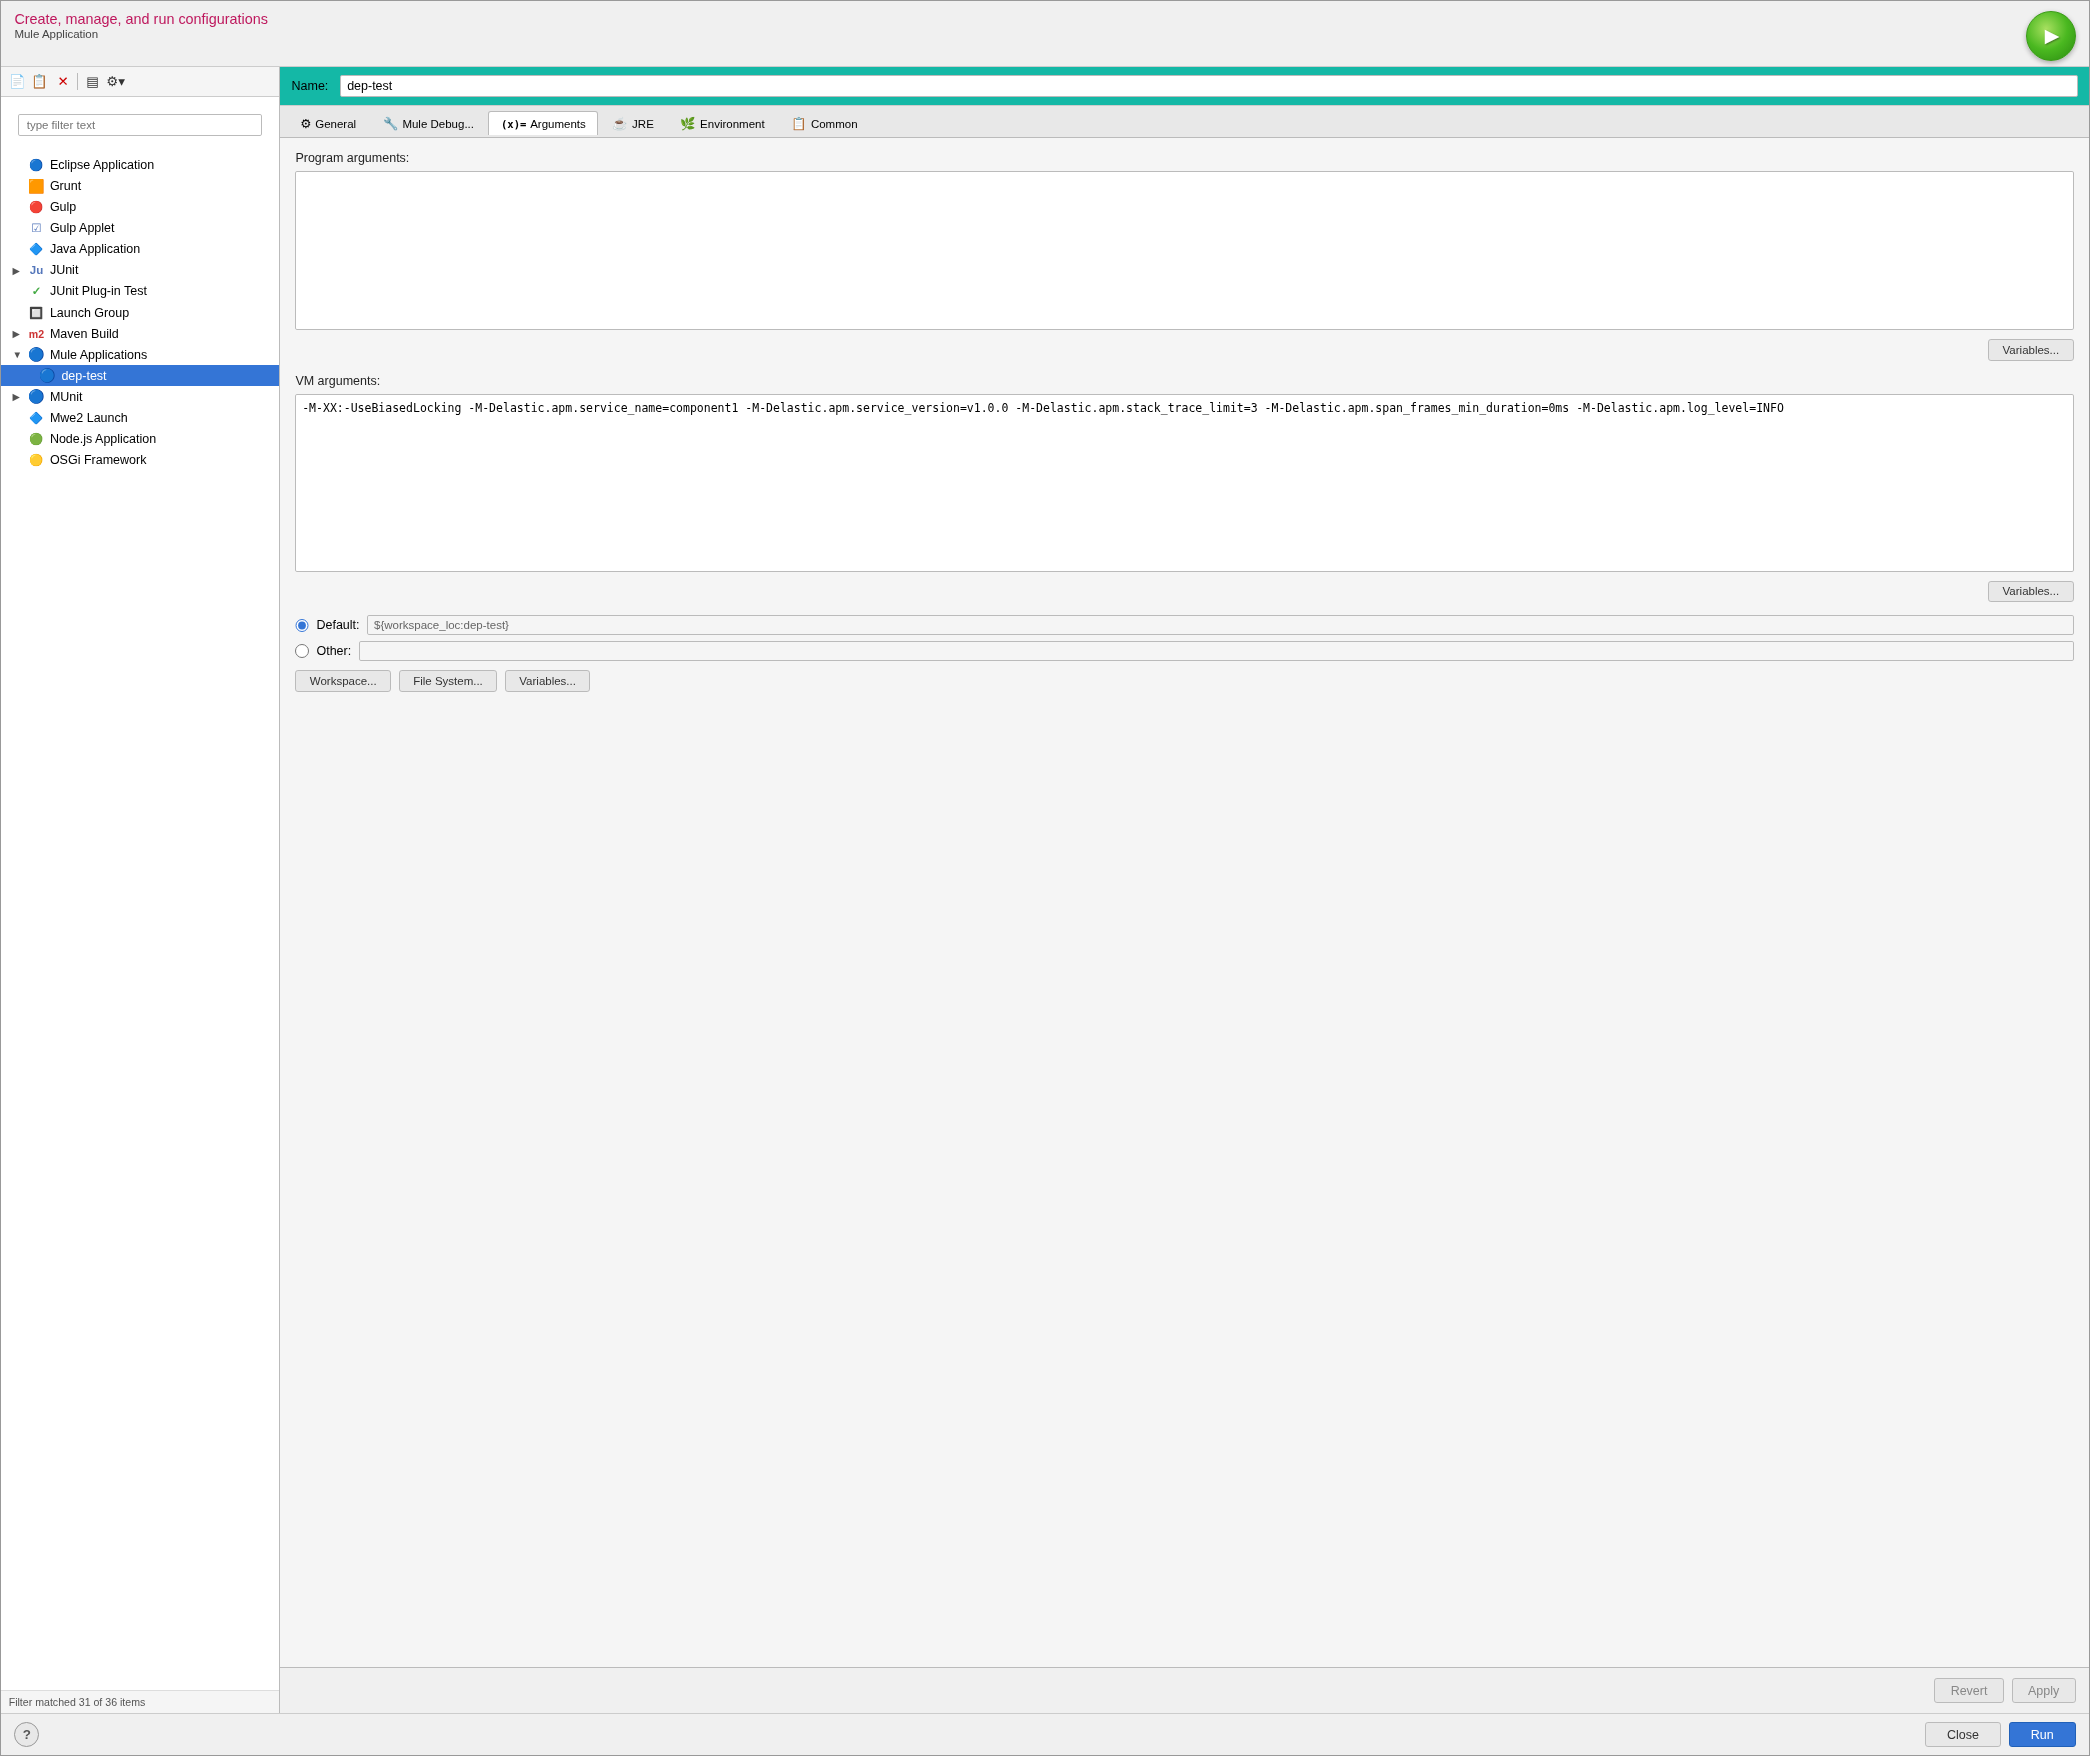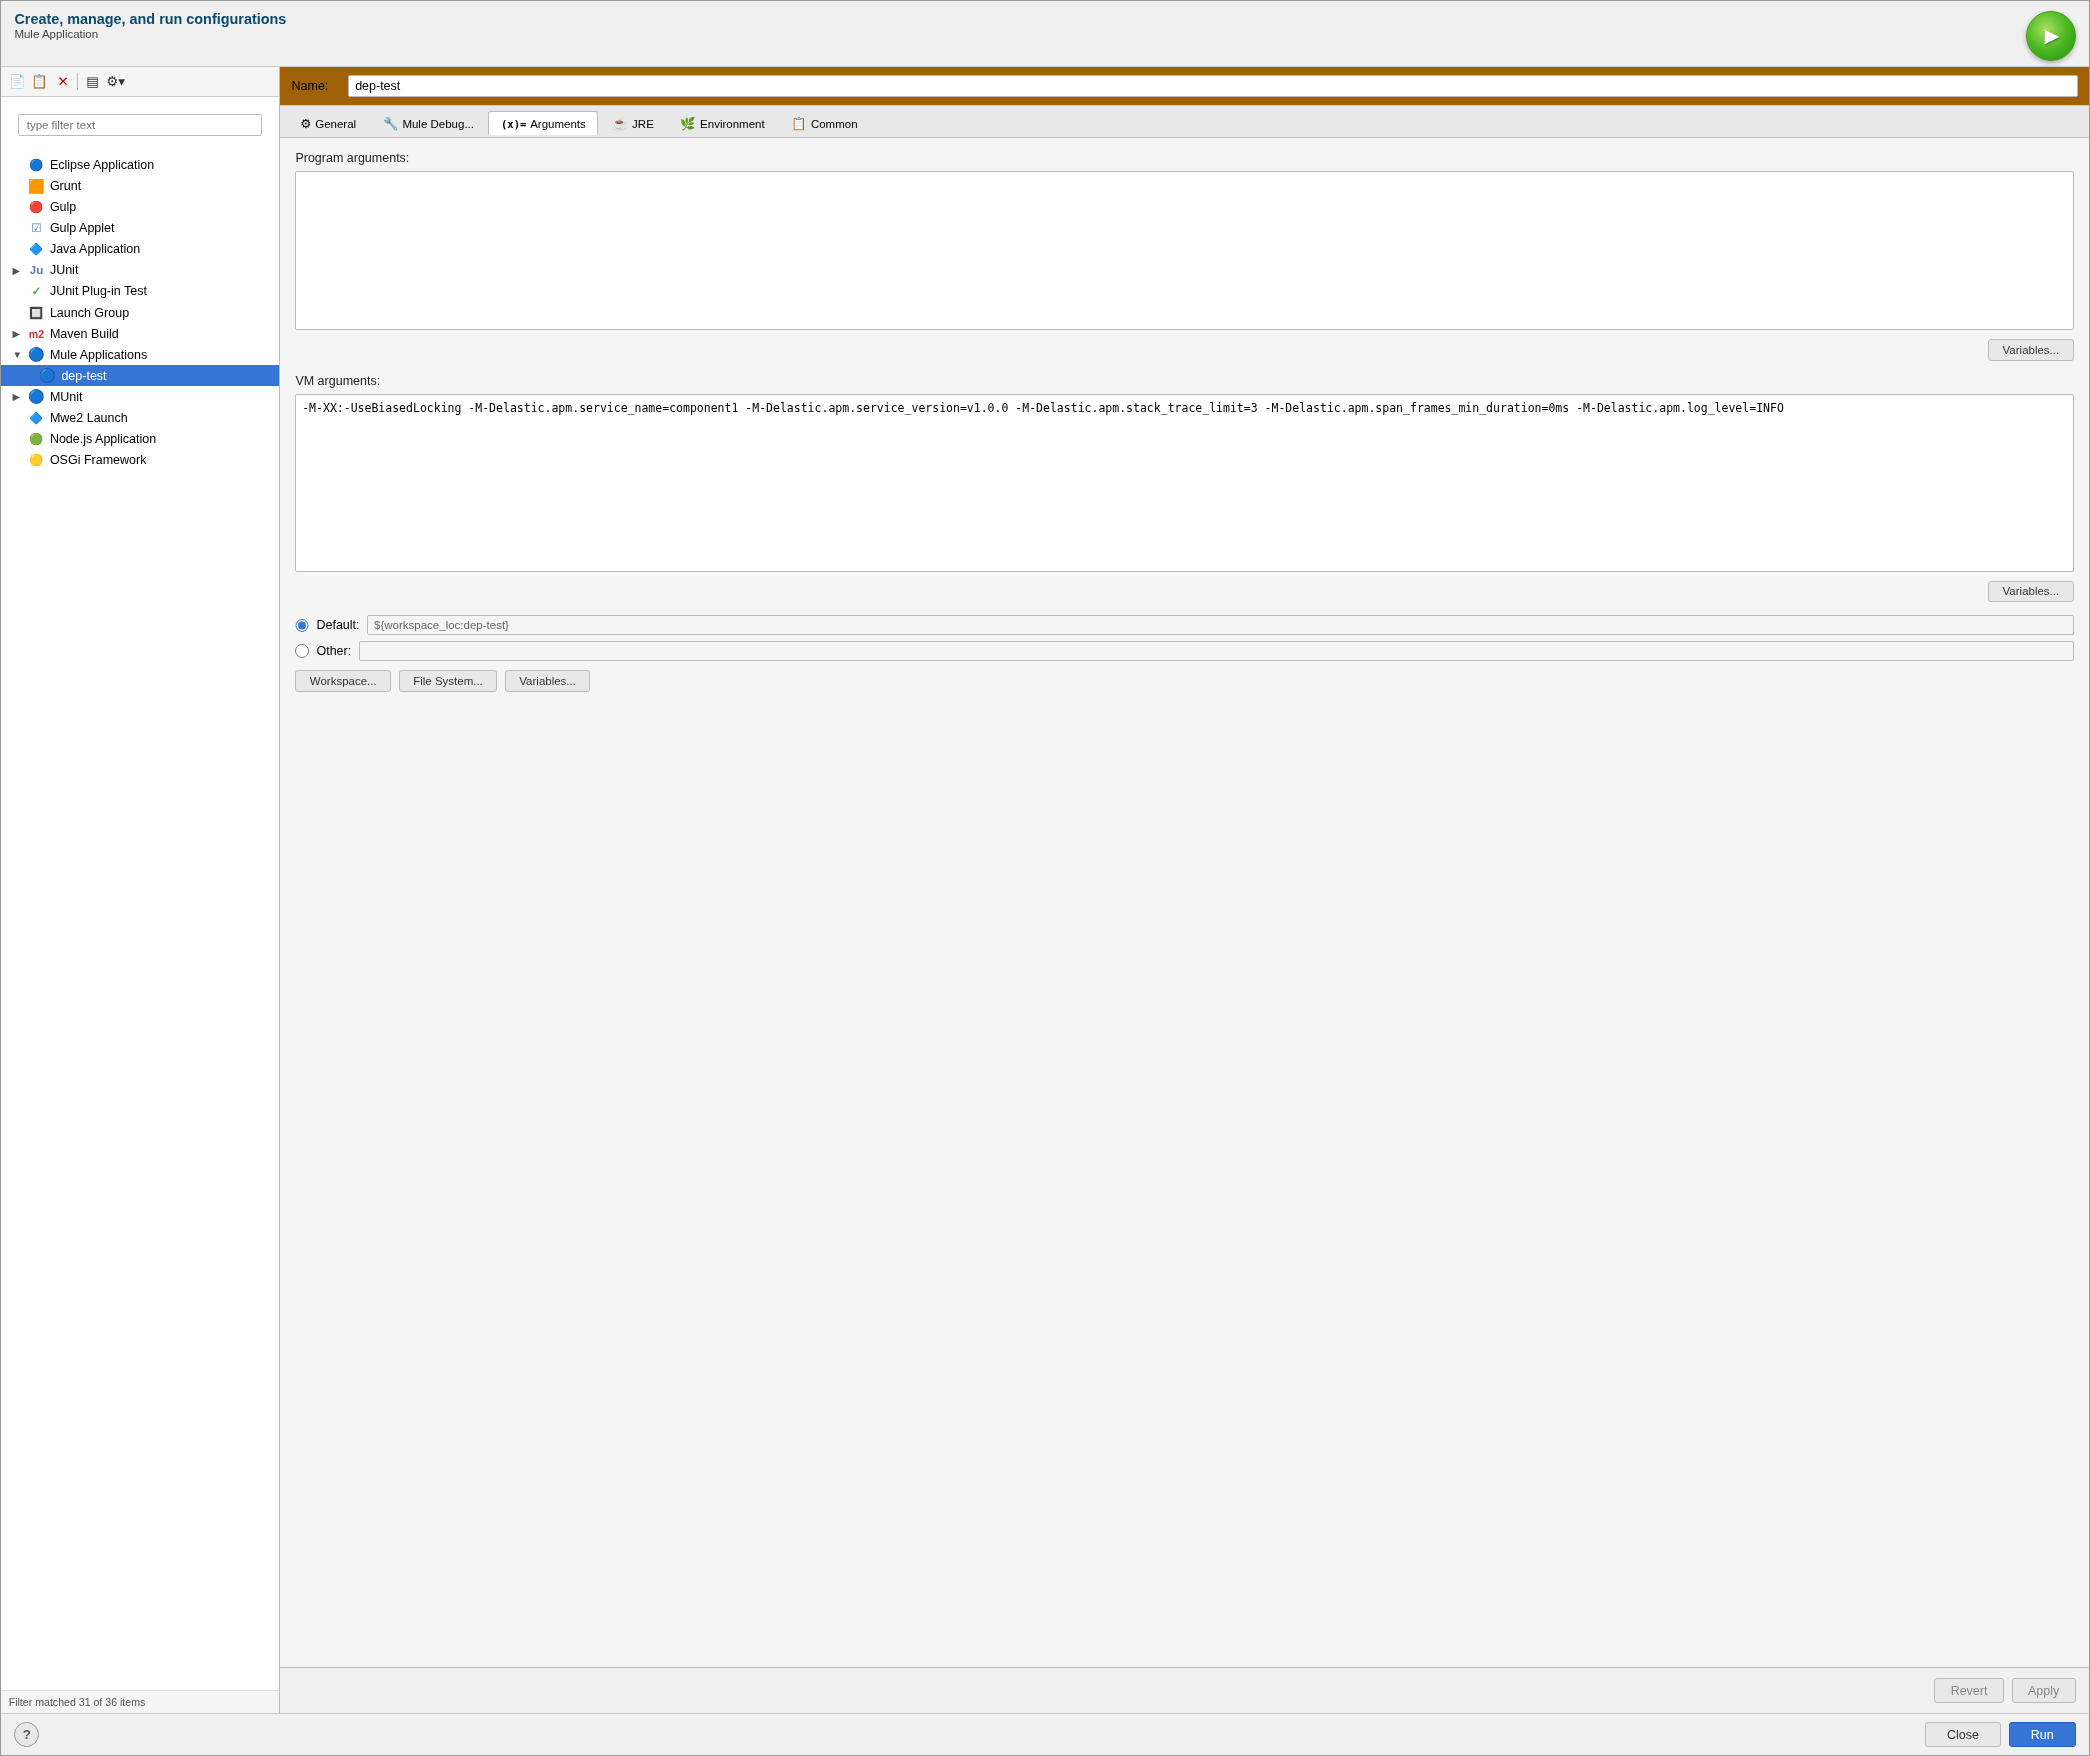--- a/index.html
+++ b/index.html
@@ -2,21 +2,21 @@
 <html><head>
   <meta charset="utf-8">
   <style>
     * { box-sizing: border-box; margin: 0; padding: 0; }
     body { font-family: -apple-system, 'Segoe UI', Arial, sans-serif; font-size: 12.5px; background: #f0f0f0; color: #000; }
 
     .window { display: flex; flex-direction: column; height: 100vh; background: #f0f0f0; border: 1px solid #999; }
 
     .title-bar { padding: 9.6px 13.4px 5.8px; background: #f0f0f0; border-bottom: 1px solid #ccc; display: flex; align-items: flex-start; justify-content: space-between; }
     .title-bar-left { display: flex; flex-direction: column; }
-    .title-main { font-size: 14.4px; font-weight: bold; color: #0c4a6e; }
+    .title-main { font-size: 14.4px; font-weight: normal; color: #be185d; }
     .title-sub { font-size: 11.5px; color: #444; margin-top: 1.9px; }
     .run-button { width: 50px; height: 50px; border-radius: 50%; background: radial-gradient(circle at 40% 35%, #a8e060, #4ab820 50%, #2a8a10); border: 1.9px solid #3a9a18; cursor: pointer; display: flex; align-items: center; justify-content: center; box-shadow: 0 1.9px 5.8px rgba(0,0,0,0.3); }
     .run-button::after { content: '▶'; color: white; font-size: 19px; margin-left: 2.9px; text-shadow: 1px 1px 1.9px rgba(0,0,0,0.4); }
 
     .main-content { display: flex; flex: 1; overflow: hidden; }
 
     
     .left-panel { width: 279px; min-width: 279px; border-right: 1px solid #bbb; background: #fff; display: flex; flex-direction: column; }
     .toolbar { display: flex; align-items: center; padding: 3.8px 5.8px; border-bottom: 1px solid #ccc; background: #f5f5f5; gap: 1.9px; }
     .toolbar-btn { width: 21px; height: 21px; display: flex; align-items: center; justify-content: center; background: none; border: 1px solid transparent; cursor: pointer; font-size: 13.4px; color: #333; border-radius: 1.9px; }
@@ -30,21 +30,21 @@
     .tree-item.indent1 { padding-left: 23px; }
     .tree-arrow { font-size: 9.6px; margin-right: 3.8px; color: #555; width: 11.5px; }
     .tree-item.selected .tree-arrow { color: #fff; }
     .tree-icon { width: 17.3px; height: 17.3px; margin-right: 4.8px; display: flex; align-items: center; justify-content: center; font-size: 11.5px; flex-shrink: 0; }
     .tree-label { font-size: 12.5px; }
 
     .filter-status { padding: 4.8px 7.7px; font-size: 10.6px; color: #555; border-top: 1px solid #ddd; background: #f5f5f5; }
 
     
     .right-panel { flex: 1; display: flex; flex-direction: column; background: #f5f5f5; overflow: hidden; }
-    .name-bar { display: flex; align-items: center; padding: 7.7px 11.5px; background: #a16207; border-bottom: 1px solid #ccc; gap: 20px; }
+    .name-bar { display: flex; align-items: center; padding: 7.7px 11.5px; background: #14b8a6; border-bottom: 1px solid #ccc; gap: 12px; }
     .name-label { font-size: 12.5px; font-weight: 500; }
     .name-input { flex: 1; padding: 2.9px 5.8px; border: 1px solid #bbb; border-radius: 1.9px; font-size: 12.5px; background: #fff; }
 
     .tabs { display: flex; align-items: center; background: #e8e8e8; border-bottom: 1px solid #bbb; padding: 0 7.7px; }
     .tab { display: flex; align-items: center; padding: 5.8px 11.5px; border: 1px solid transparent; border-bottom: none; cursor: pointer; font-size: 11.5px; margin-right: 1.9px; border-radius: 2.9px 2.9px 0 0; margin-top: 3.8px; gap: 3.8px; }
     .tab.active { background: #fff; border-color: #bbb; border-bottom-color: #fff; }
     .tab-icon { font-size: 12.5px; }
 
     .panel-content { flex: 1; overflow-y: auto; padding: 13.4px 15.4px; background: #f5f5f5; }
 

